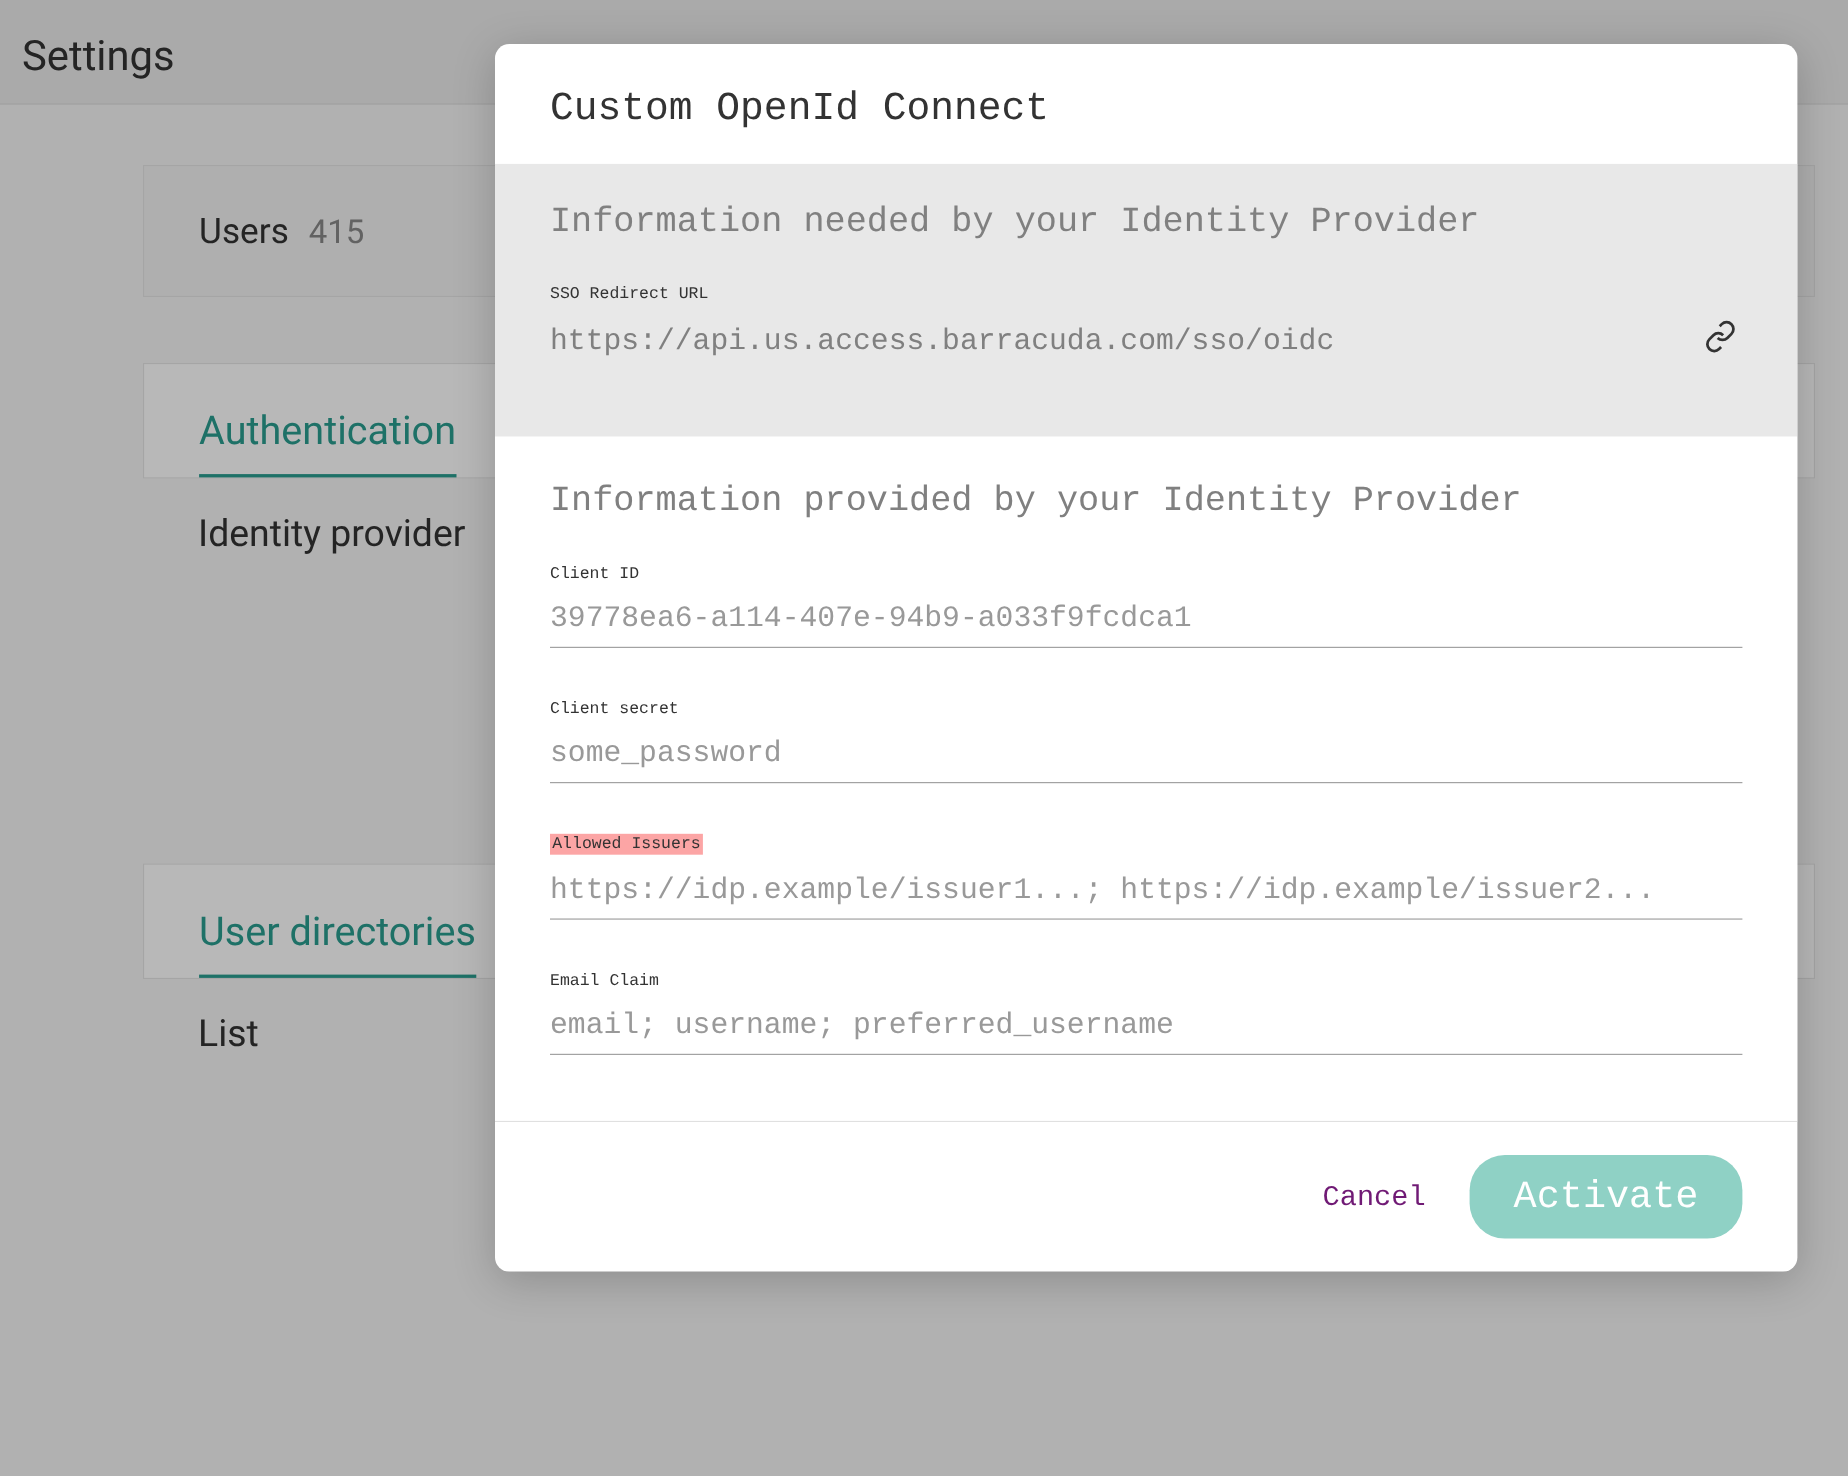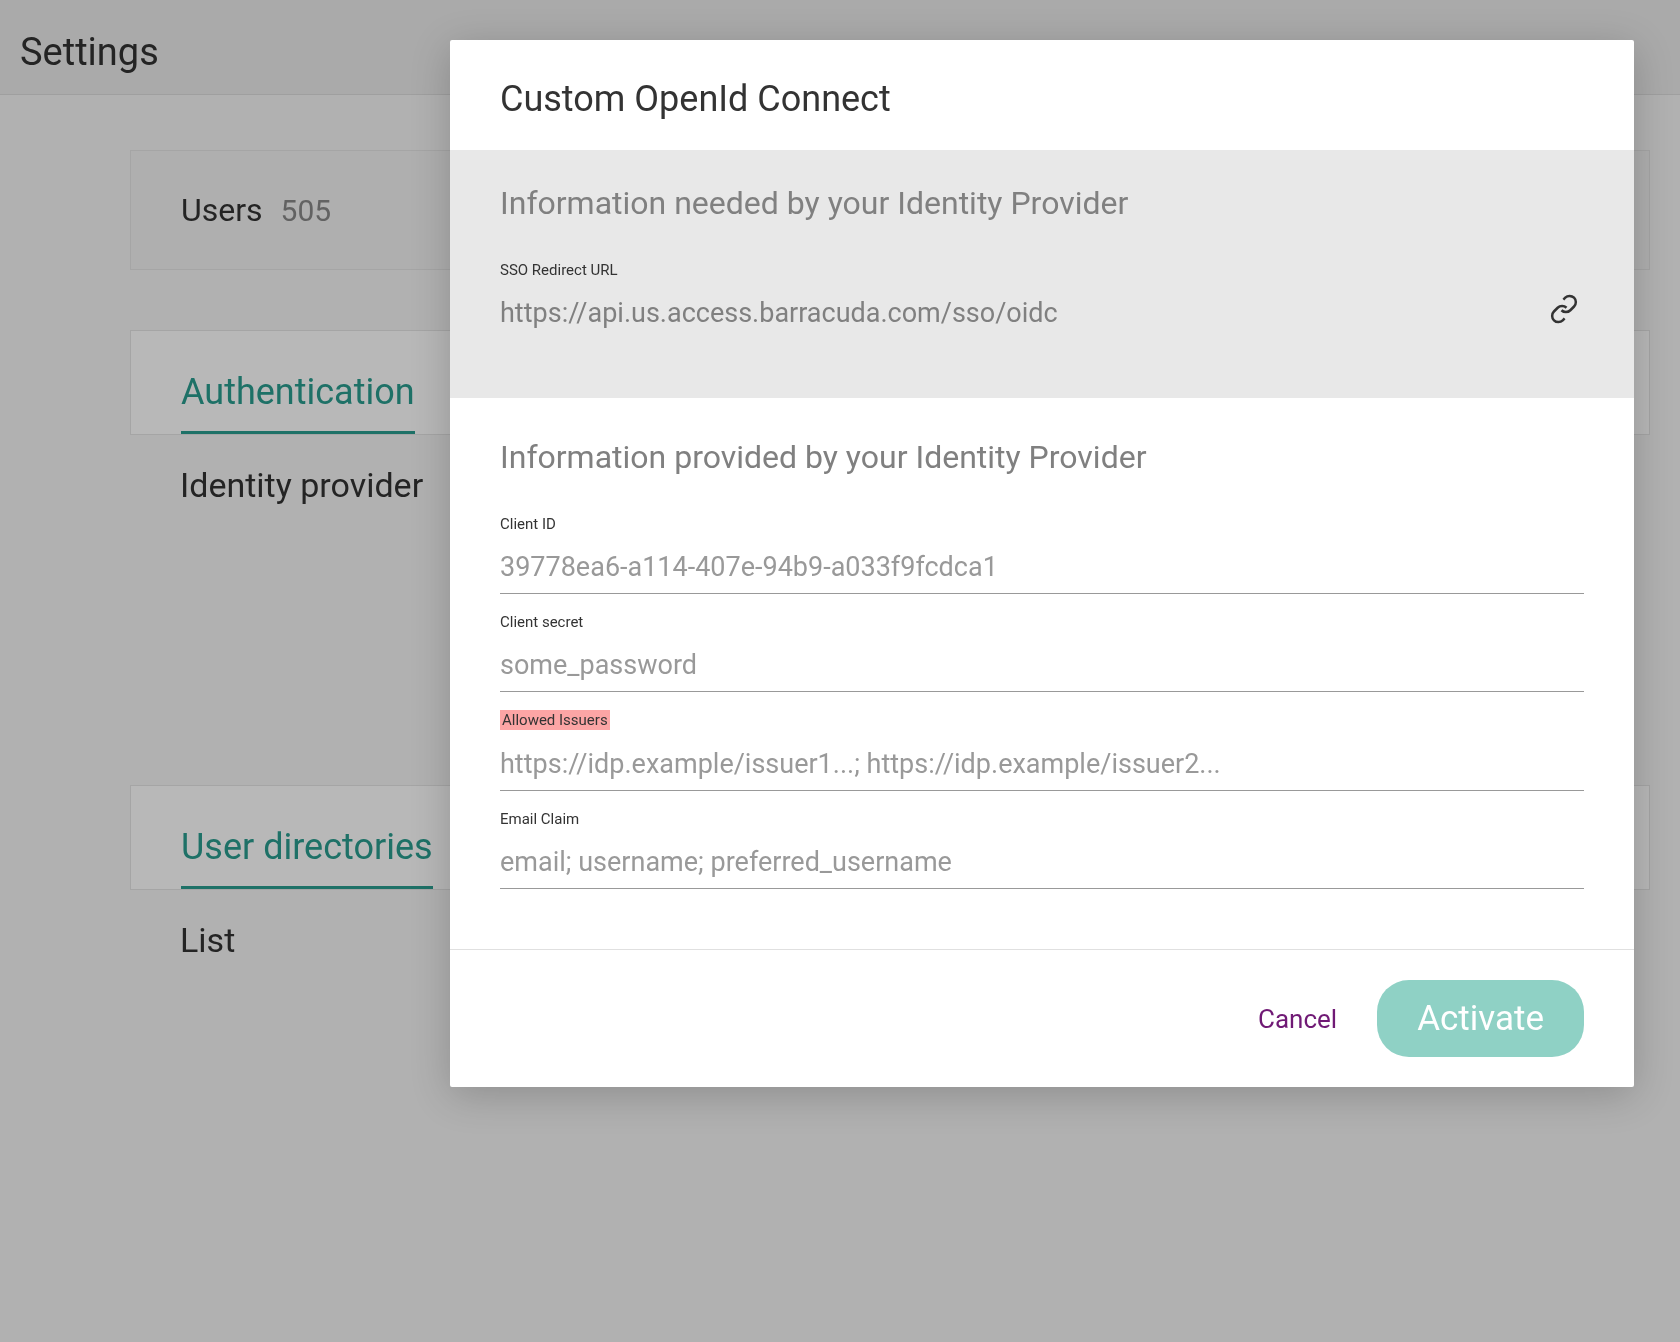--- a/index.html
+++ b/index.html
@@ -75,22 +75,23 @@
       margin: 30px 0 20px 0;
     }
     .modal {
       position: absolute;
       top: 40px;
       left: 450px;
       width: 1184px;
       background: #fff;
       z-index: 20;
       box-shadow: 0 8px 40px rgba(0,0,0,0.2);
-      border-radius: 2px;
+      border-radius: 13px;
       overflow: hidden;
+      font-family: Liberation Mono, monospace;
     }
     .modal-header {
       padding: 38px 50px 30px 50px;
     }
     .modal-title {
       font-size: 36px;
       font-weight: 400;
       color: #333;
     }
     .modal-section-grey {
@@ -129,21 +130,21 @@
       padding: 5px;
     }
     .copy-icon svg {
       width: 30px;
       height: 30px;
       stroke: #333;
       stroke-width: 2;
       fill: none;
     }
     .field-group {
-      margin-bottom: 18px;
+      margin-bottom: 46px;
     }
     .text-input {
       width: 100%;
       border: none;
       border-bottom: 1px solid #999;
       font-size: 27px;
       padding: 8px 0 10px 0;
       background: transparent;
       color: #333;
       outline: none;
@@ -182,21 +183,21 @@
 </head>
 <body>
 
 <div class="background">
   <div class="page-title">Settings</div>
 
   <div class="content-area">
     <div class="card card-users">
       <div class="users-row">
         <span class="users-label">Users</span>
-        <span class="users-count">505</span>
+        <span class="users-count">415</span>
       </div>
     </div>
 
     <div class="card" style="padding-bottom:0; margin-bottom:30px;">
       <div>
         <span class="tab-active">Authentication</span>
       </div>
     </div>
 
     <div class="section-heading" style="padding-left:50px;">Identity provider</div>

